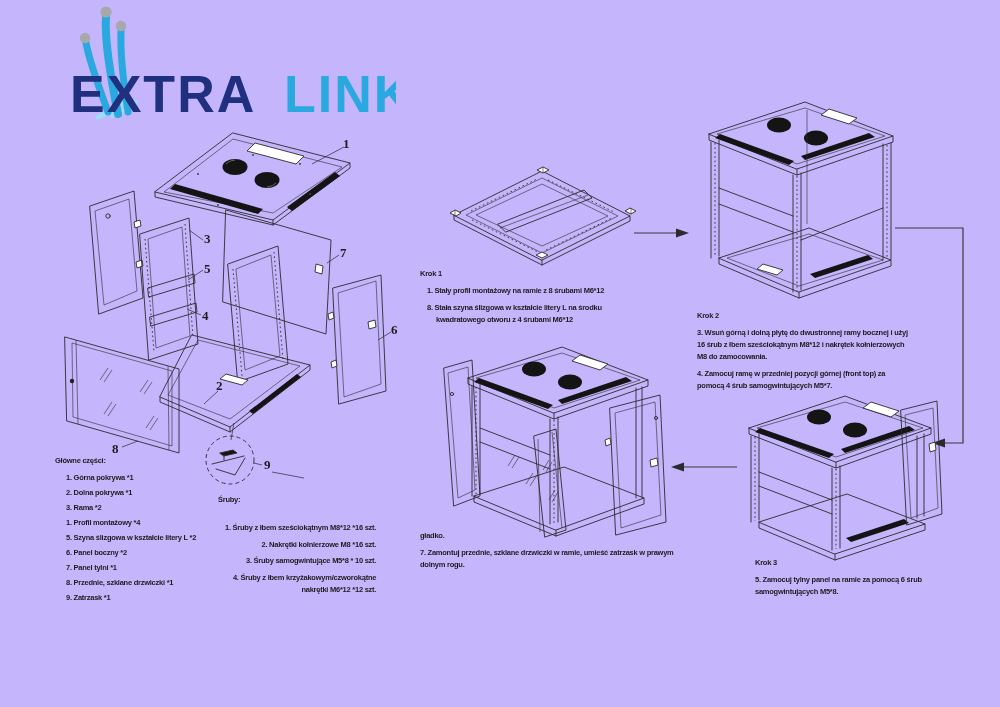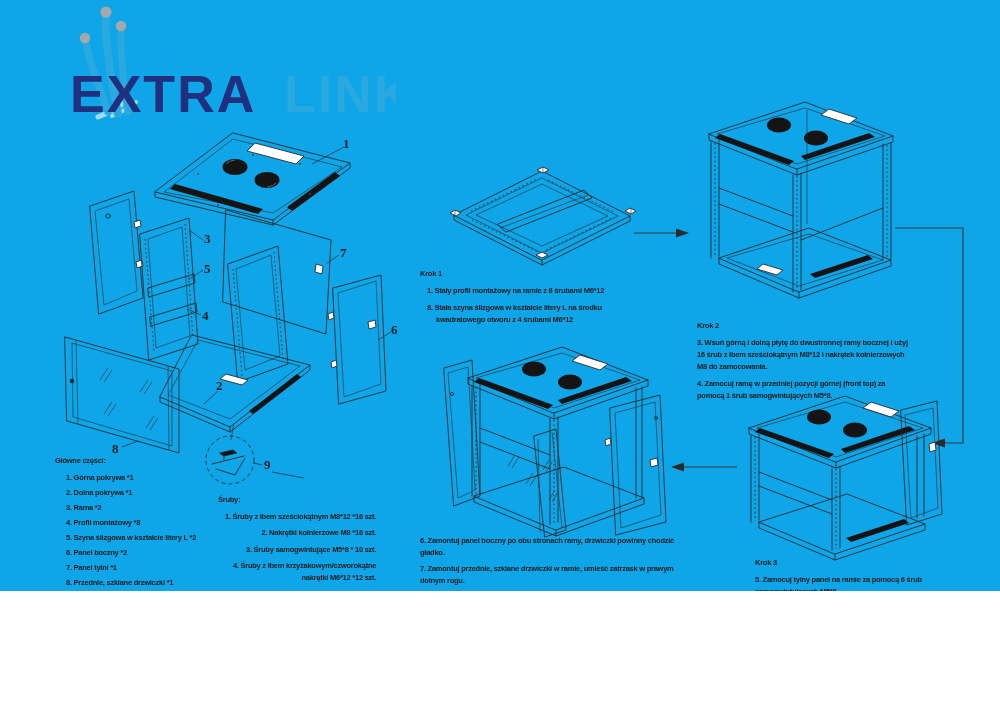--- a/index.html
+++ b/index.html
@@ -1,28 +1,28 @@
 <!DOCTYPE html>
 <html><head>
 <meta charset="utf-8">
 <style>
   html,body{margin:0;padding:0;background:#fff;}
-  .page{position:relative;width:1000px;height:591px;background:#0ea5e9;overflow:hidden;
+  .page{position:relative;width:1000px;height:707px;background:#c4b5fd;overflow:hidden;
         font-family:"Liberation Sans",sans-serif;}
   .abs{position:absolute;}
   
   .txt{position:absolute;font:700 7.5px/12px "Liberation Sans",sans-serif;
        letter-spacing:-0.25px;color:#1d1d1d;white-space:nowrap;}
   .txt .hd{margin:0 0 5px 0;}
   .txt .ln{margin:0;}
   .txt .it{margin-top:4.5px;}
   .txt .ind{padding-left:9px;}
   .parts .pi{margin-top:3px;padding-left:11px;}
   .screws .ln{padding-left:7px;text-align:right;}
-  .screws .hd{margin-bottom:4px;}
+  .screws .hd{margin-bottom:16px;}
   
   .d{fill:none;stroke:#2b2b2b;stroke-width:.9;stroke-linejoin:round;stroke-linecap:round;}
   .thin{fill:none;stroke:#2b2b2b;stroke-width:.6;}
   .df{fill:#141414;stroke:none;}
   .dw{fill:#fff;stroke:#2b2b2b;stroke-width:.9;stroke-linejoin:round;}
   .dash{fill:none;stroke:#2b2b2b;stroke-width:.9;stroke-dasharray:1.6 2.8;}
   .ld{stroke:#2b2b2b;stroke-width:.7;fill:none;}
   .flab{font:600 13px "Liberation Serif",serif;fill:#1d1d1d;}
   .ah{fill:#2b2b2b;stroke:none;}
   .conn{fill:none;stroke:#3a3a3a;stroke-width:1.2;}
@@ -265,21 +265,21 @@
       <path class="dw" d="M180,100 l-5,2 l1,6 l5,-2 Z"></path>
       <path class="dw" d="M220,122 l7,-2 l1,7 l-7,2 Z"></path>
     </g>
   </svg>
 
   <div class="txt parts" style="left:55px;top:455px">
     <div class="hd">Główne części:</div>
     <div class="ln pi">1. Górna pokrywa *1</div>
     <div class="ln pi">2. Dolna pokrywa *1</div>
     <div class="ln pi">3. Rama *2</div>
-    <div class="ln pi">4. Profil montażowy *8</div>
+    <div class="ln pi">1. Profil montażowy *4</div>
     <div class="ln pi">5. Szyna ślizgowa w kształcie litery L *2</div>
     <div class="ln pi">6. Panel boczny *2</div>
     <div class="ln pi">7. Panel tylni *1</div>
     <div class="ln pi">8. Przednie, szklane drzwiczki *1</div>
     <div class="ln pi">9. Zatrzask *1</div>
   </div>
 
   <div class="txt screws" style="left:218px;top:494px">
     <div class="hd" style="padding-left:0">Śruby:</div>
     <div class="ln it">1. Śruby z łbem sześciokątnym M8*12  *16 szt.</div>
@@ -289,35 +289,34 @@
     <div class="ln ind">nakrętki M6*12  *12 szt.</div>
   </div>
 
   <div class="txt" style="left:420px;top:268px">
     <div class="hd">Krok 1</div>
     <div class="ln it" style="padding-left:7px">1. Stały profil montażowy na ramie z 8 śrubami M6*12</div>
     <div class="ln it" style="padding-left:7px">8. Stała szyna ślizgowa w kształcie litery L na środku</div>
     <div class="ln ind" style="padding-left:16px">kwadratowego otworu z 4 śrubami M6*12</div>
   </div>
 
-  <div class="txt" style="left:697px;top:320px">
+  <div class="txt" style="left:697px;top:310px">
     <div class="hd">Krok 2</div>
     <div class="ln it">3. Wsuń górną i dolną płytę do dwustronnej ramy bocznej i użyj</div>
     <div class="ln">16 śrub z łbem sześciokątnym M8*12 i nakrętek kołnierzowych</div>
     <div class="ln">M8 do zamocowania.</div>
     <div class="ln it">4. Zamocuj ramę w przedniej pozycji górnej (front top) za</div>
-    <div class="ln">pomocą 1 śrub samogwintujących M5*8.</div>
+    <div class="ln">pomocą 4 śrub samogwintujących M5*7.</div>
   </div>
 
   <div class="txt" style="left:755px;top:557px">
     <div class="hd">Krok 3</div>
     <div class="ln">5. Zamocuj tylny panel na ramie za pomocą 6 śrub</div>
     <div class="ln">samogwintujących M5*8.</div>
   </div>
 
   <div class="txt" style="left:420px;top:530px">
-    <div class="ln it">6. Zamontuj panel boczny po obu stronach ramy, drzwiczki powinny chodzić</div>
     <div class="ln">gładko.</div>
     <div class="ln it">7. Zamontuj przednie, szklane drzwiczki w ramie, umieść zatrzask w prawym</div>
     <div class="ln">dolnym rogu.</div>
   </div>
 
 </div>
 
 </body></html>

